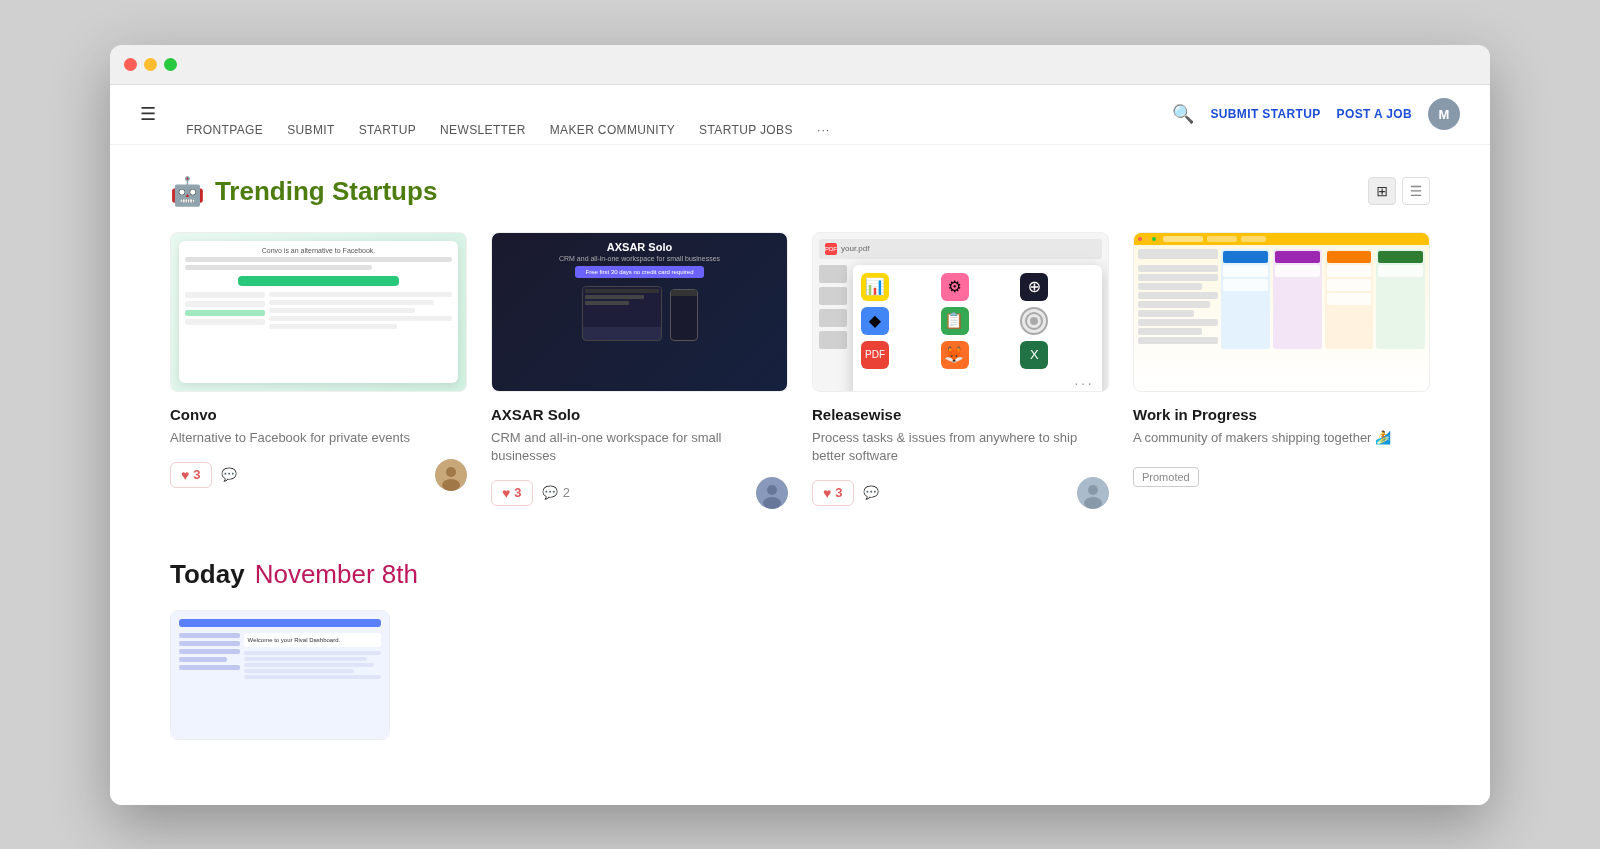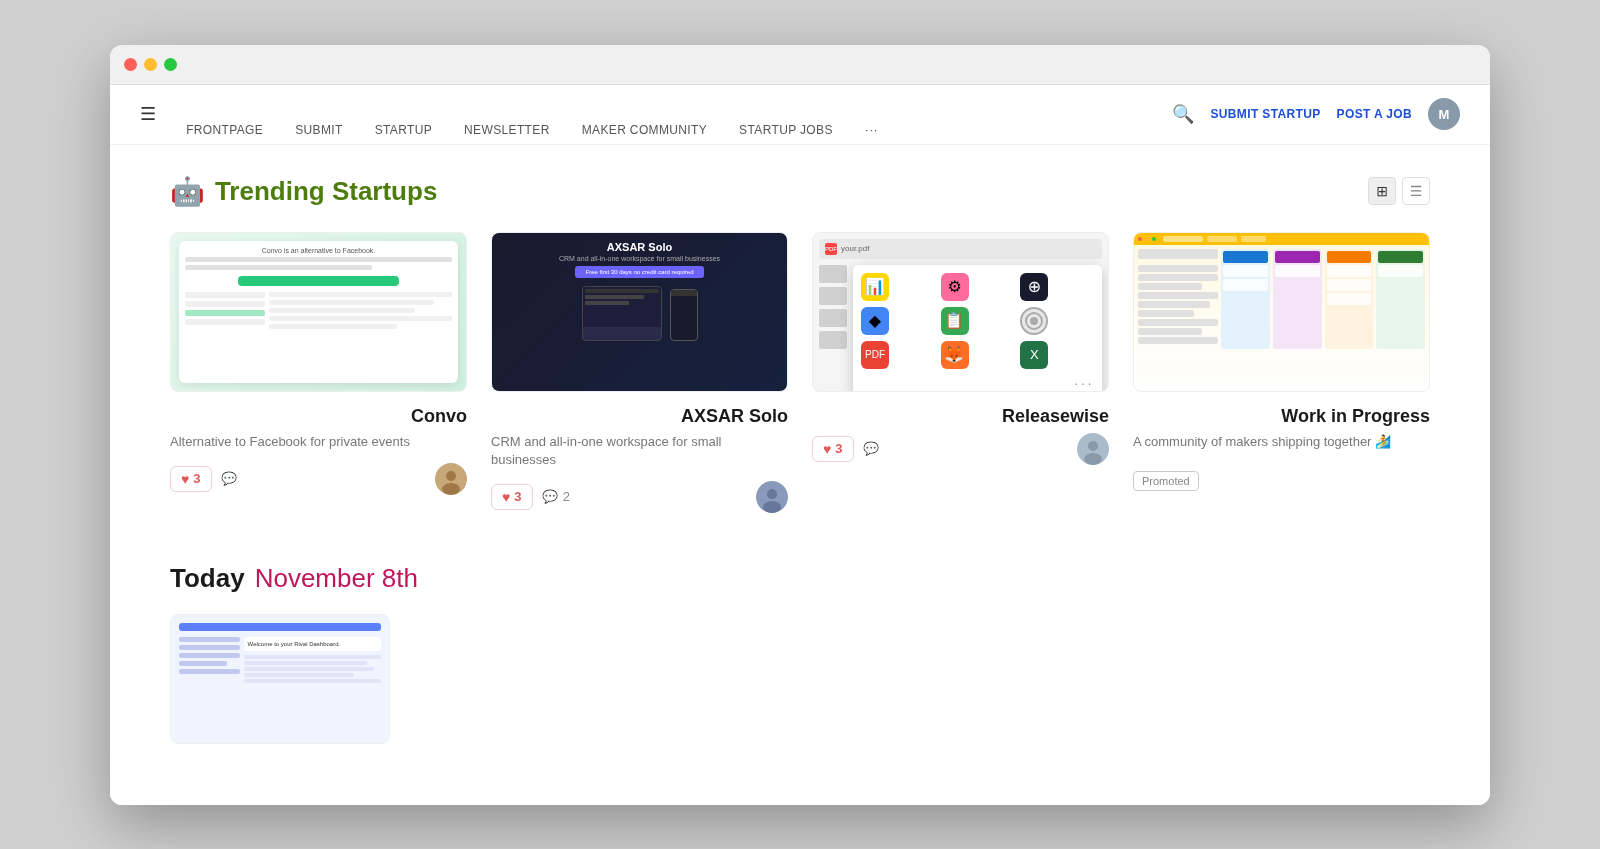--- a/index.html
+++ b/index.html
@@ -53,21 +53,21 @@
       gap: 20px;
     }
     .nav-hamburger {
       font-size: 18px;
       cursor: pointer;
       color: #333;
       margin-right: 10px;
     }
     .nav-links {
       display: flex;
-      gap: 32px;
+      gap: 24px;
       flex: 1;
       margin-top: 32px;
     }
     .nav-link {
       font-size: 12px;
       font-weight: 500;
       color: #555;
       text-decoration: none;
       letter-spacing: 0.03em;
       cursor: pointer;
@@ -408,25 +408,24 @@
       margin-bottom: 2px;
     }
     .wip-card-blue { background: #1976d2; }
     .wip-card-purple { background: #9c27b0; }
     .wip-card-orange { background: #f57c00; }
     .wip-card-green { background: #2e7d32; }
     .wip-card-light { background: rgba(255,255,255,0.8); }
 
     
     .card-name {
-      font-size: 18px;
+      font-size: 15px;
       font-weight: 700;
       color: #1a1a1a;
       margin-bottom: 6px;
-      text-align: right;
     }
     .card-desc {
       font-size: 13px;
       color: #777;
       line-height: 1.4;
       margin-bottom: 12px;
     }
     .card-footer {
       display: flex;
       align-items: center;
@@ -730,20 +729,21 @@
 
                 <div class="release-app-icon icon-red" style="font-size:10px;color:white;">PDF</div>
                 <div class="release-app-icon icon-gitlab">🦊</div>
                 <div class="release-app-icon icon-excel" style="color:white;font-size:13px;">X</div>
 
                 <div style="grid-column:1/-1;text-align:right;font-size:14px;color:#999;letter-spacing:2px;">···</div>
               </div>
             </div>
           </div>
           <div class="card-name">Releasewise</div>
+          <div class="card-desc">Process tasks &amp; issues from anywhere to ship better software</div>
           <div class="card-footer">
             <div class="card-actions">
               <div class="card-likes">
                 <span class="card-heart">♥</span>
                 <span>3</span>
               </div>
               <div class="card-comments">
                 <span>💬</span>
               </div>
             </div>

